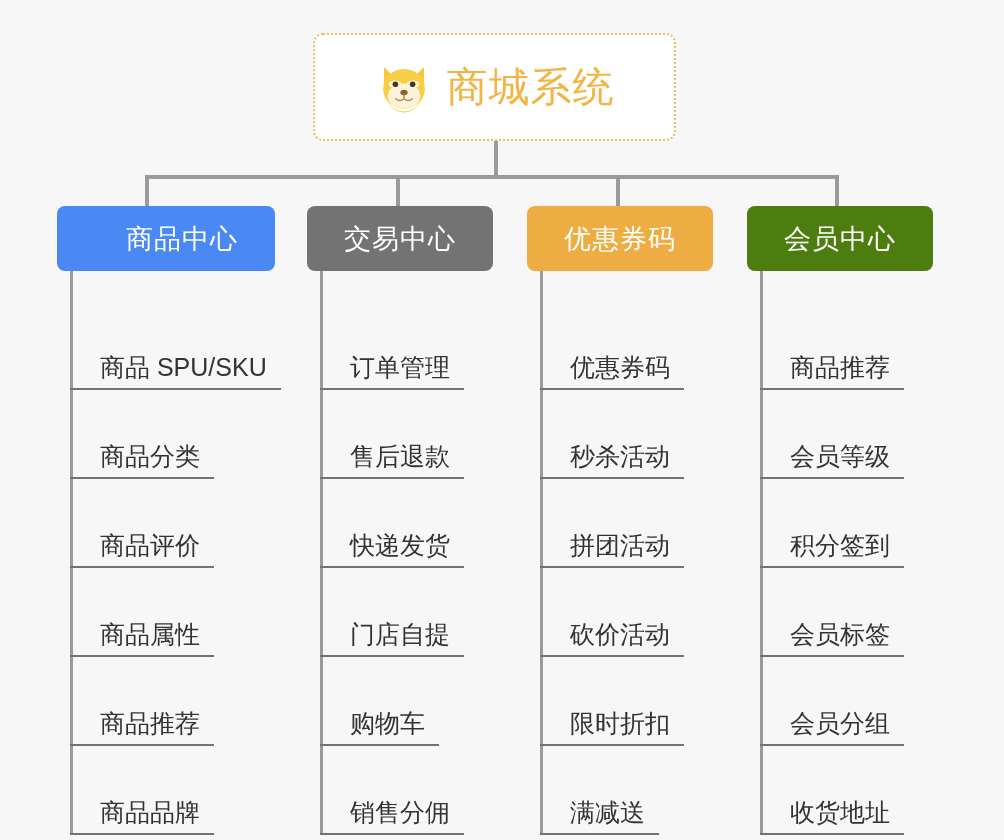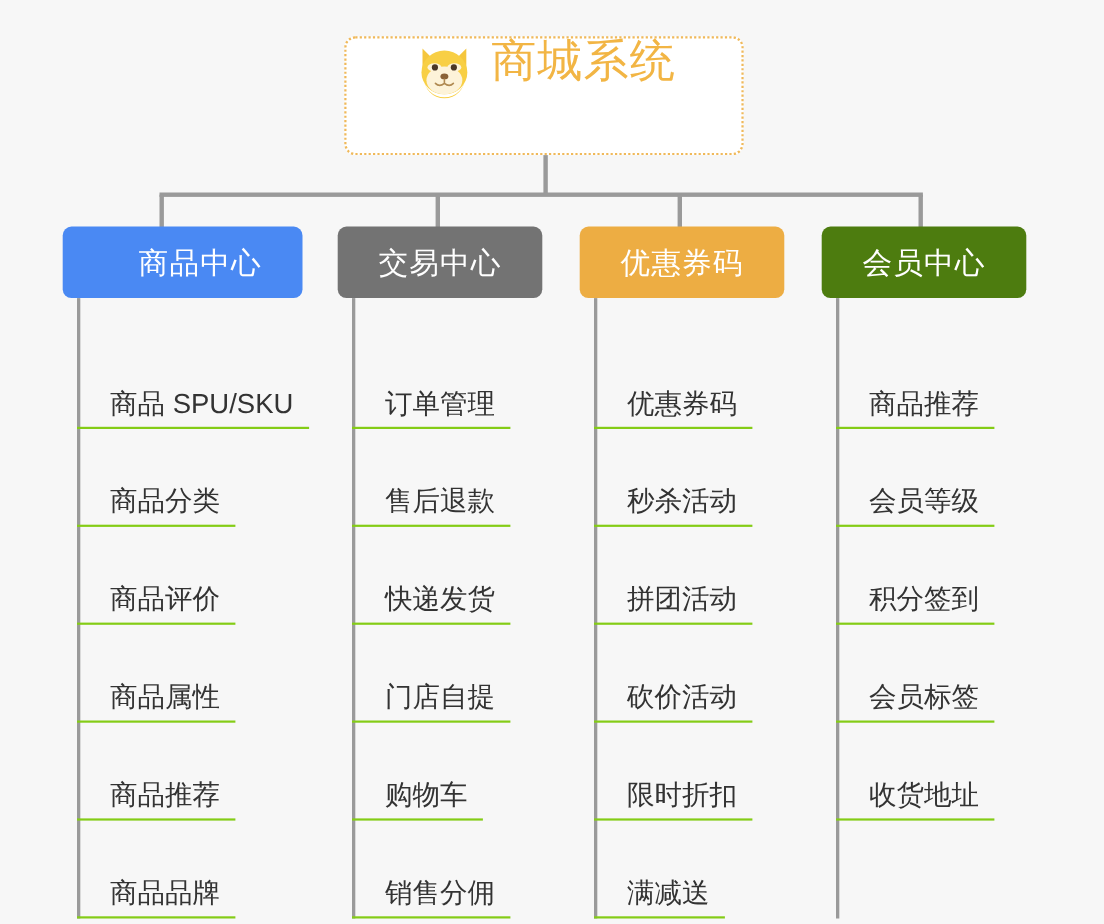--- a/index.html
+++ b/index.html
@@ -25,21 +25,21 @@
     position: absolute;
     left: 313px;
     top: 33px;
     width: 363px;
     height: 108px;
     box-sizing: border-box;
     background: #ffffff;
     border: 2px dotted #f0b95a;
     border-radius: 10px;
     display: flex;
-    align-items: flex-start;
+    align-items: center;
     justify-content: center;
     gap: 14px;
   }
   .root-emoji {
     width: 58px;
     height: 58px;
     flex: 0 0 auto;
     display: block;
   }
   .root-title {
@@ -108,21 +108,21 @@
 
   .leaf {
     position: relative;
     margin-left: 13px;
     height: 89px;
     display: flex;
     align-items: flex-end;
   }
   .leaf-inner {
     display: inline-block;
-    border-bottom: 2px solid #84cc16;
+    border-bottom: 2px solid #737373;
     padding: 0 14px 7px 30px;
     font-size: 25px;
     color: #333333;
     line-height: 1.1;
     white-space: nowrap;
   }
 </style>
 </head>
 <body style="background: rgb(247, 247, 247);">
 
@@ -245,18 +245,21 @@
       <div class="leaf">
           <span class="leaf-inner">会员等级</span>
         </div>
       <div class="leaf">
           <span class="leaf-inner">积分签到</span>
         </div>
       <div class="leaf">
           <span class="leaf-inner">会员标签</span>
         </div>
       <div class="leaf">
+          <span class="leaf-inner">会员分组</span>
+        </div>
+      <div class="leaf">
           <span class="leaf-inner">收货地址</span>
         </div>
     </div>
   </div>
 
 </div>
 
 </body></html>

